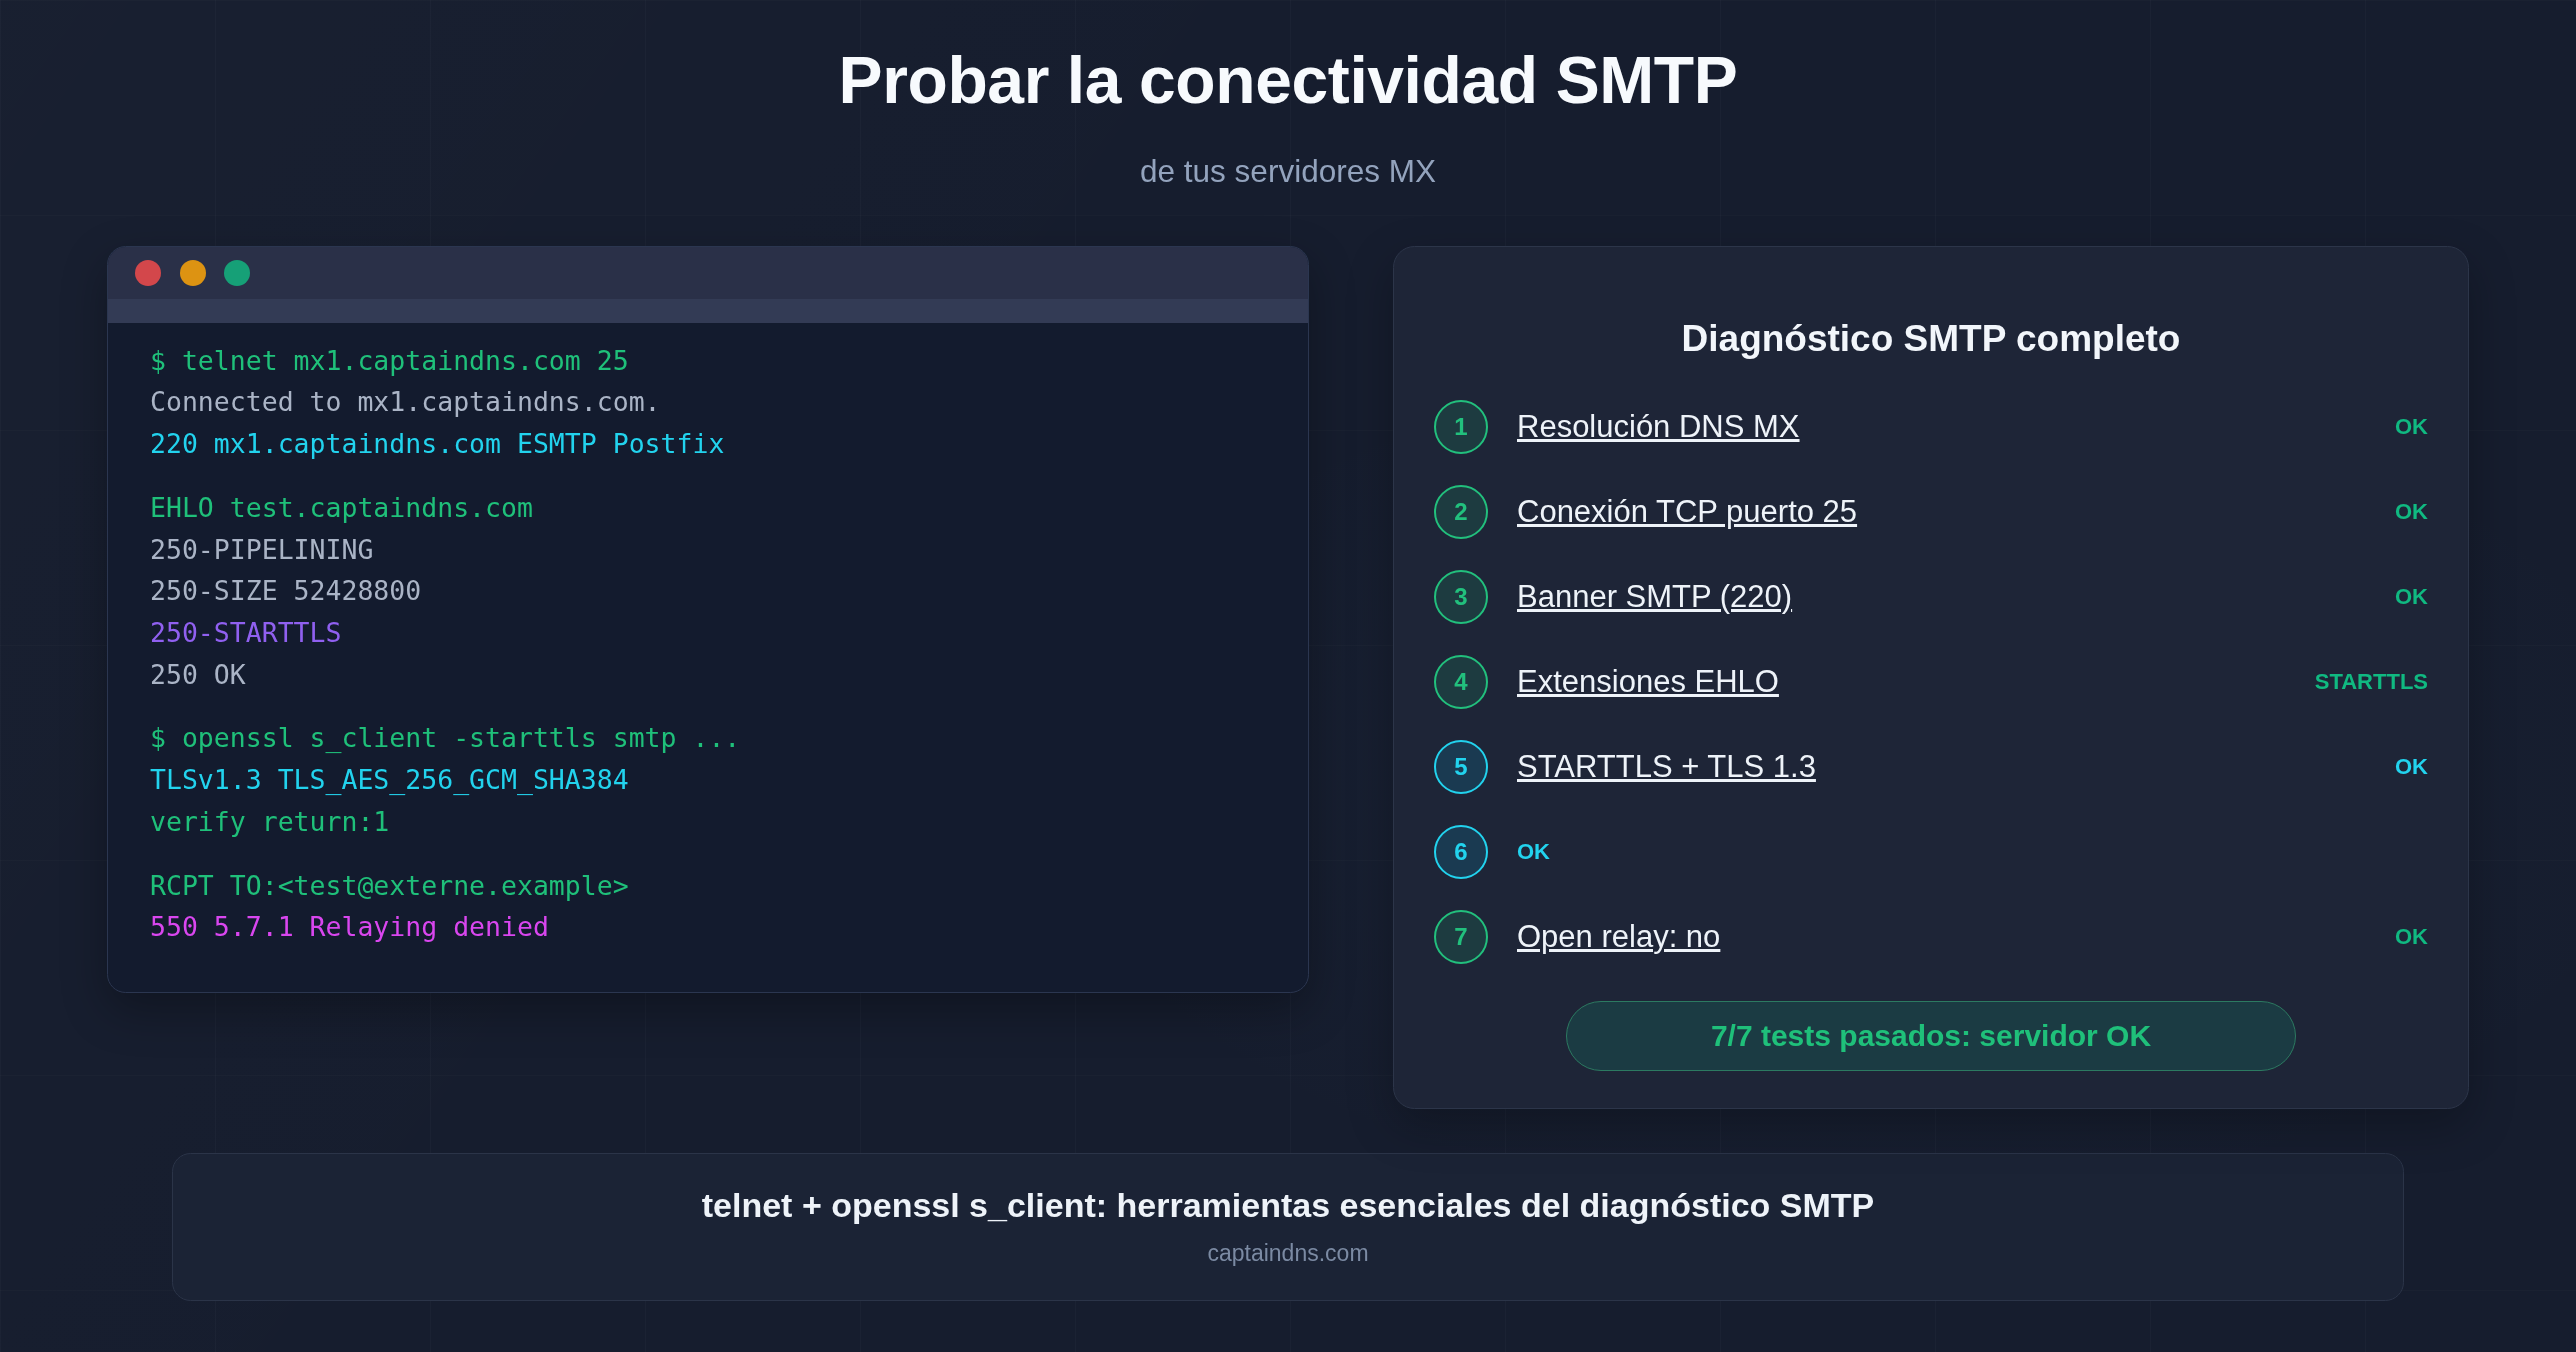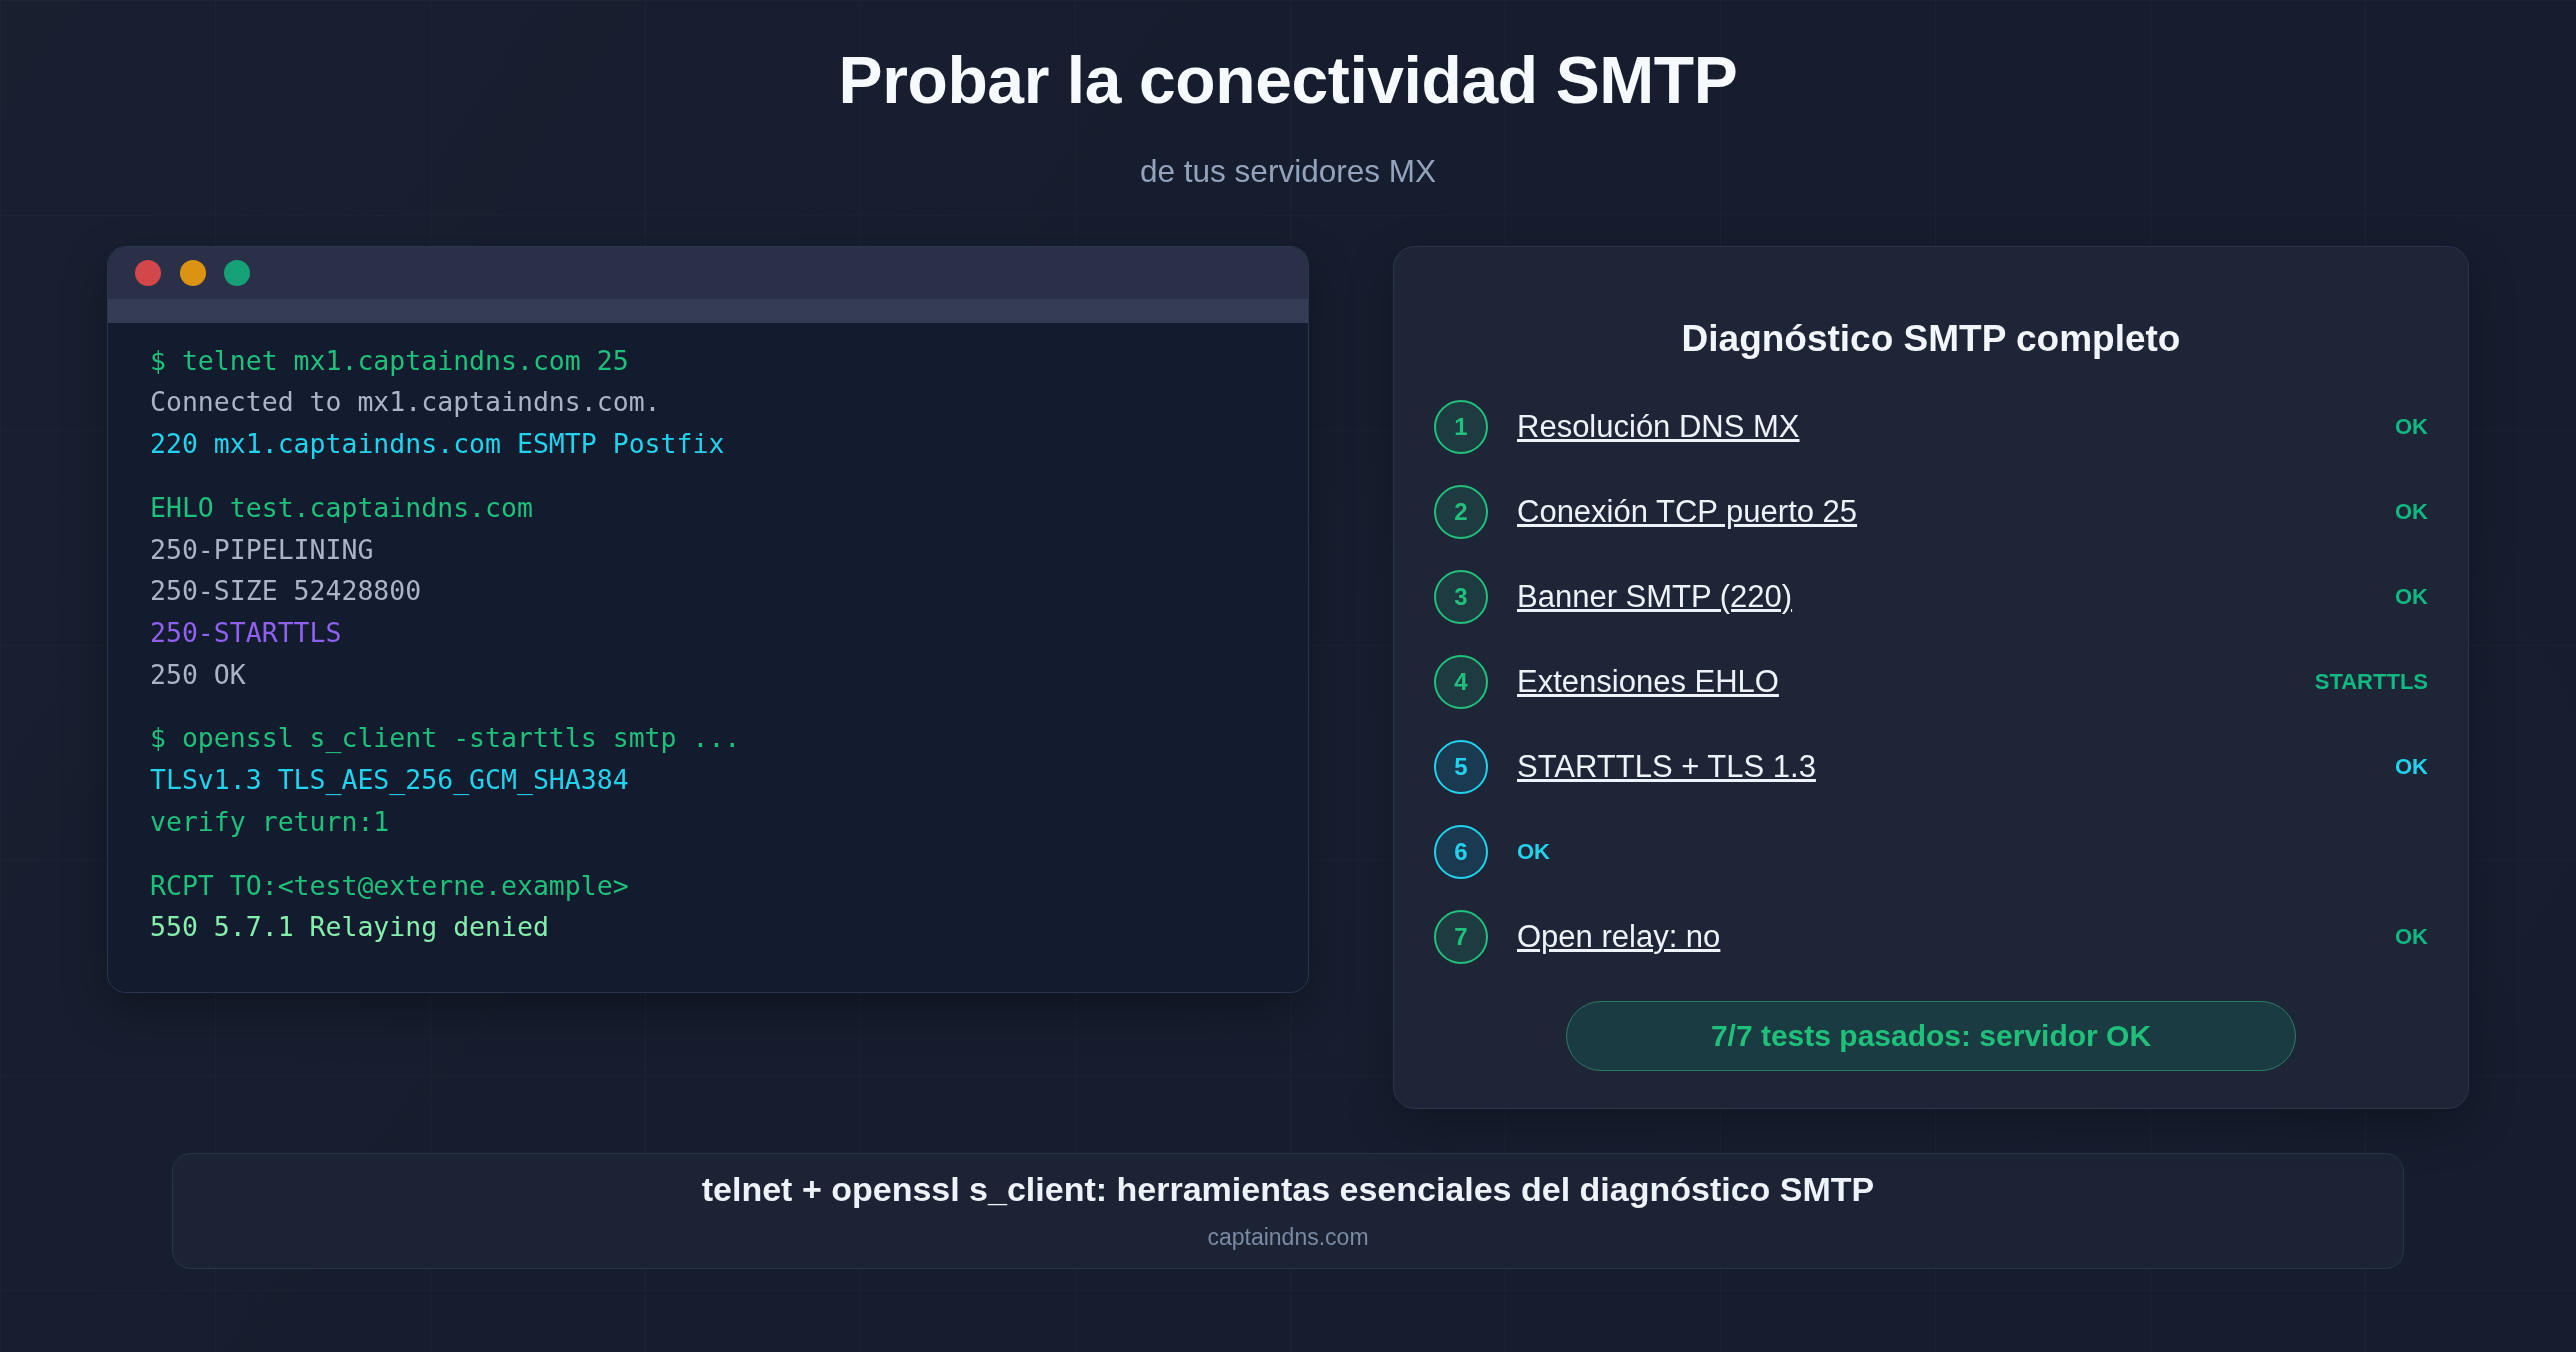--- a/index.html
+++ b/index.html
@@ -105,21 +105,21 @@
     font-size: 26.5px;
     line-height: 1.58;
     white-space: pre;
   }
   .ln { display: block; }
   .ln.blank { height: 21.5px; }
   .c-green  { color: #1fc07a; }
   .c-cyan   { color: #22d3ee; }
   .c-gray   { color: #aab4c6; }
   .c-purple { color: #9060f0; }
-  .c-red    { color: #86efac; }
+  .c-red    { color: #d946ef; }
 
   
   .panel {
     flex: 1;
     border-radius: 21.5px;
     background: #1e2537;
     border: 1.4px solid #2c3549;
     padding: 31.5px 40px 37px 40px;
     box-shadow: 0 17px 46px rgba(0,0,0,0.26);
   }
@@ -177,21 +177,21 @@
     align-items: center;
     justify-content: center;
     font-size: 30px;
     font-weight: 700;
     color: #1fc07a;
   }
 
   
   .footer {
     margin: 44px 172px 0 172px;
-    height: 116px;
+    height: 148px;
     border-radius: 18.6px;
     border: 1.4px solid #2b3448;
     background: #1b2335;
     display: flex;
     flex-direction: column;
     align-items: center;
     justify-content: center;
   }
   .footer-main {
     font-size: 34px;

